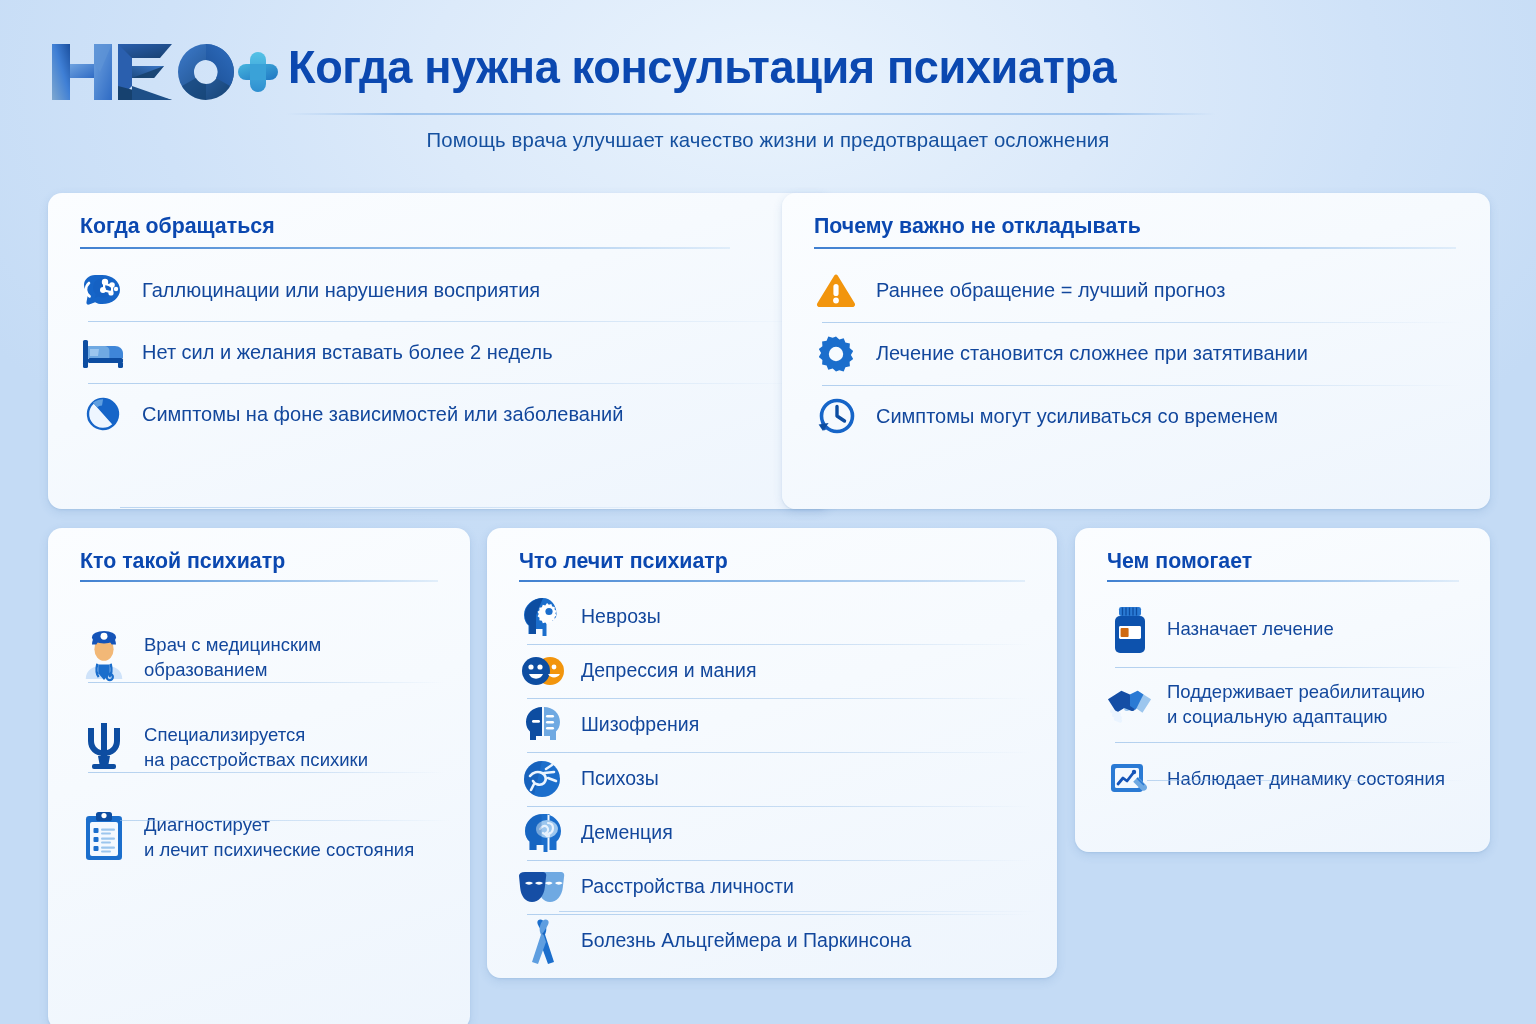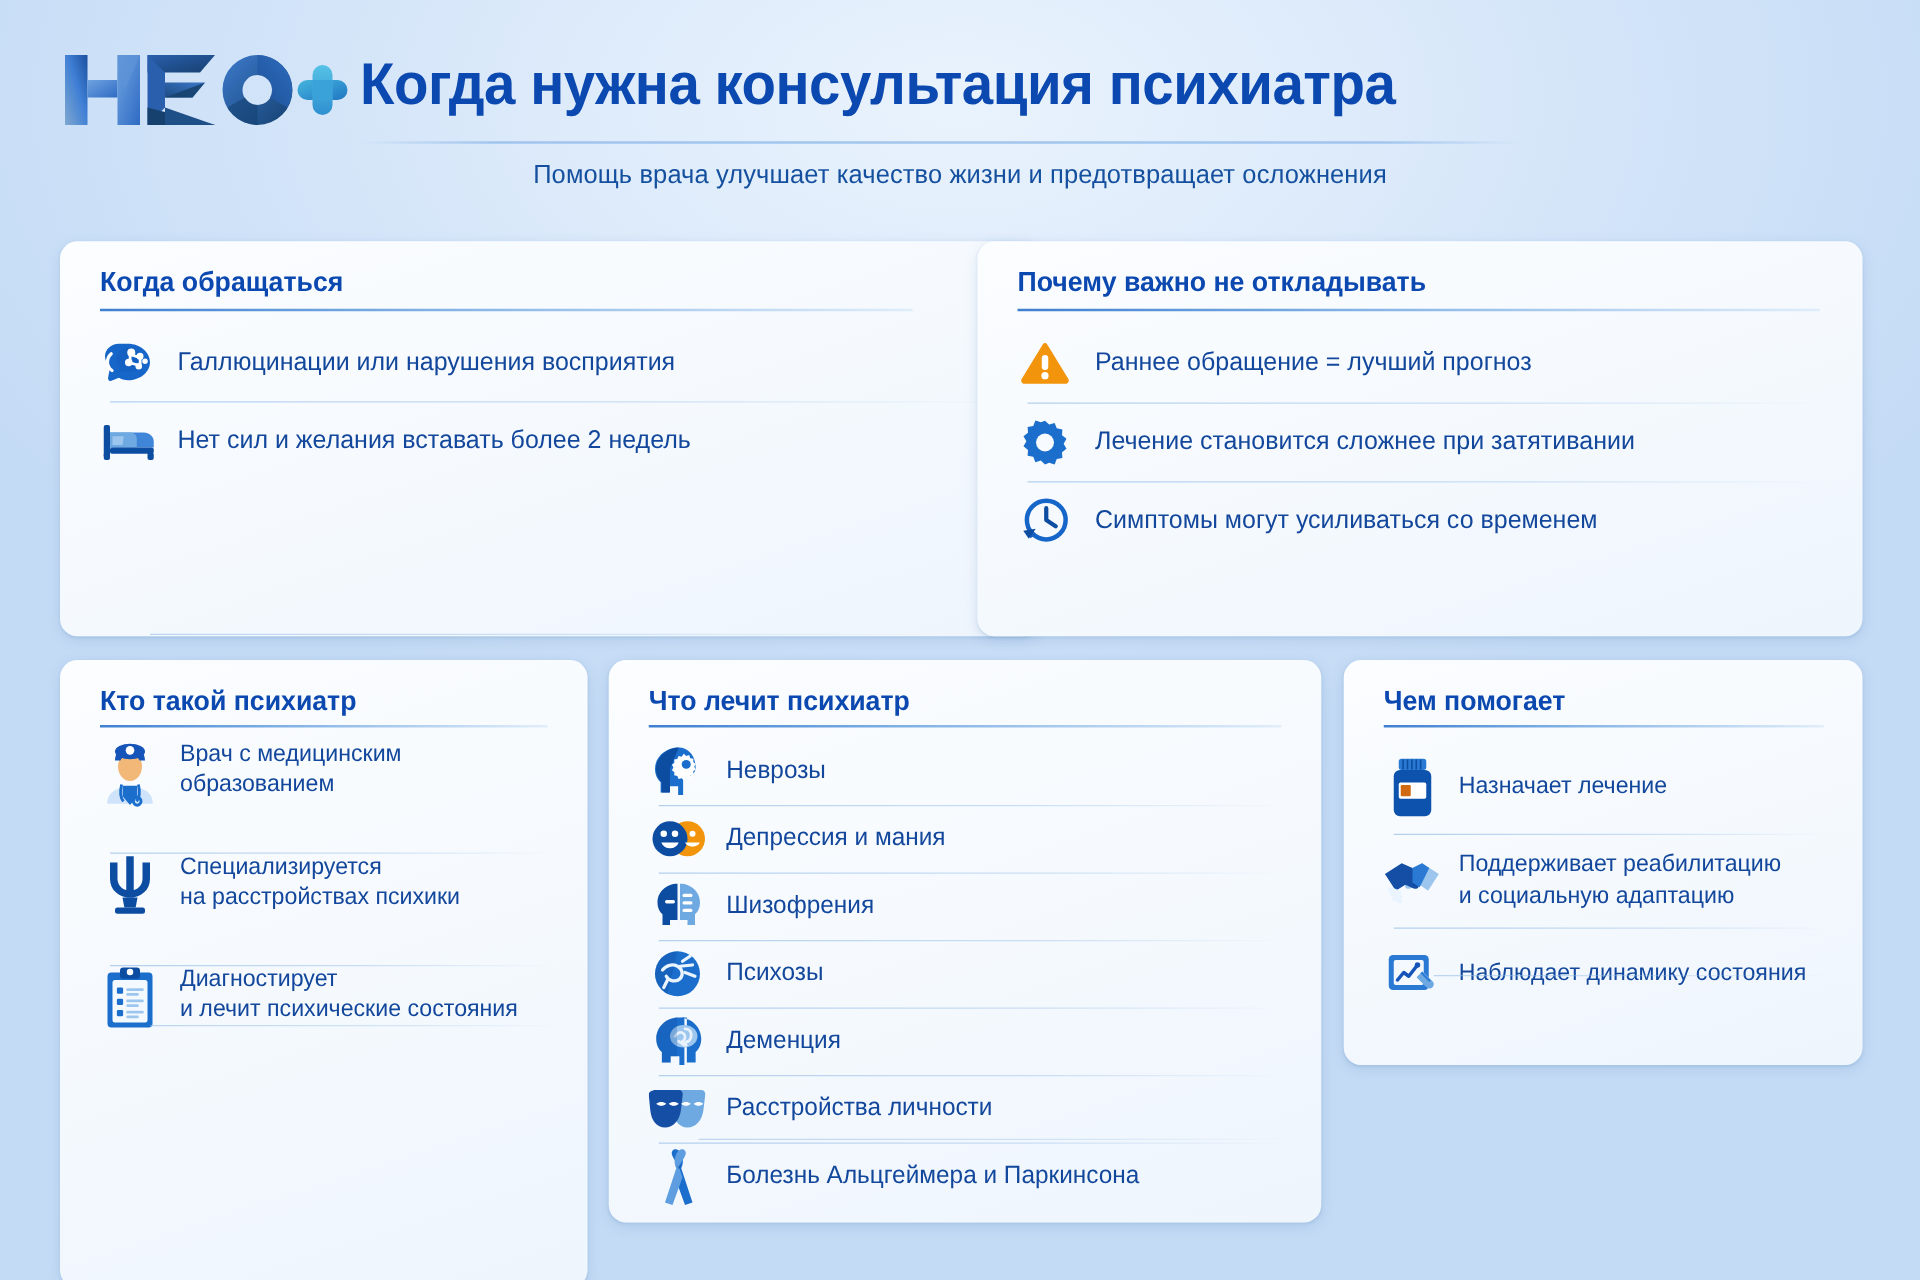--- a/index.html
+++ b/index.html
@@ -118,21 +118,21 @@
 
   #card-when .row   { height: 62px; }
   #card-when .ico   { width: 46px; margin-right: 16px; }
   #card-when .row-text { font-size: 20.5px; white-space: nowrap; }
   #card-when .row-last-rule { top: 314px; width: 620px; }
 
   #card-why .row    { height: 63px; }
   #card-why .ico    { width: 44px; margin-right: 18px; }
   #card-why .row-text { font-size: 20.5px; white-space: nowrap; }
 
-  #card-who .row    { height: 90px; align-items: flex-start; }
+  #card-who .row    { height: 90px; align-items: flex-end; }
   #card-who .ico    { width: 48px; margin-right: 16px; }
   #card-who .row-text { font-size: 19px; }
   #card-who .row-last-rule { top: 292px; width: 330px; }
 
   #card-treats .row { height: 54px; }
   #card-treats .ico { width: 48px; margin-right: 14px; }
   #card-treats .row-text { font-size: 20px; white-space: nowrap; }
   #card-treats .row-last-rule { top: 383px; width: 480px; }
 
   #card-helps .row  { height: 75px; }
@@ -246,20 +246,32 @@
           <rect x="7" y="26" width="35" height="5" rx="1.6" fill="#0d4da1"></rect>
           <rect x="37" y="30" width="5" height="6" rx="1.6" fill="#0d4da1"></rect>
           <rect x="2" y="30" width="5" height="6" rx="1.6" fill="#0d4da1"></rect>
           <path d="M9 17h9l-1 7H9z" fill="#9cc6ee"></path>
         </svg>
       </span>
       <span class="row-text">Нет сил и желания вставать более 2 недель</span>
     </div>
 
 
+    <div class="row">
+      <span class="ico">
+        <svg width="42" height="44" viewBox="0 0 42 44">
+          <g transform="rotate(-42 21 22)">
+            <rect x="6" y="7" width="30" height="30" rx="15" fill="#eef6ff" stroke="#1665c8" stroke-width="2.4"></rect>
+            <path d="M21 7h0a15 15 0 0 1 15 15 15 15 0 0 1-15 15z" fill="#1665c8"></path>
+            <path d="M21 7a15 15 0 0 1 10 4l-5 4a8 8 0 0 0-5-2z" fill="#5e9ee0"></path>
+          </g>
+        </svg>
+      </span>
+      <span class="row-text">Симптомы на фоне зависимостей или заболеваний</span>
+    </div>
   </div>
   <div class="row-last-rule"></div>
 </div>
 
 <div class="card" id="card-why">
   <div class="card-title">Почему важно не откладывать</div>
   <div class="card-rule"></div>
   <div class="rows">
 
     <div class="row">

